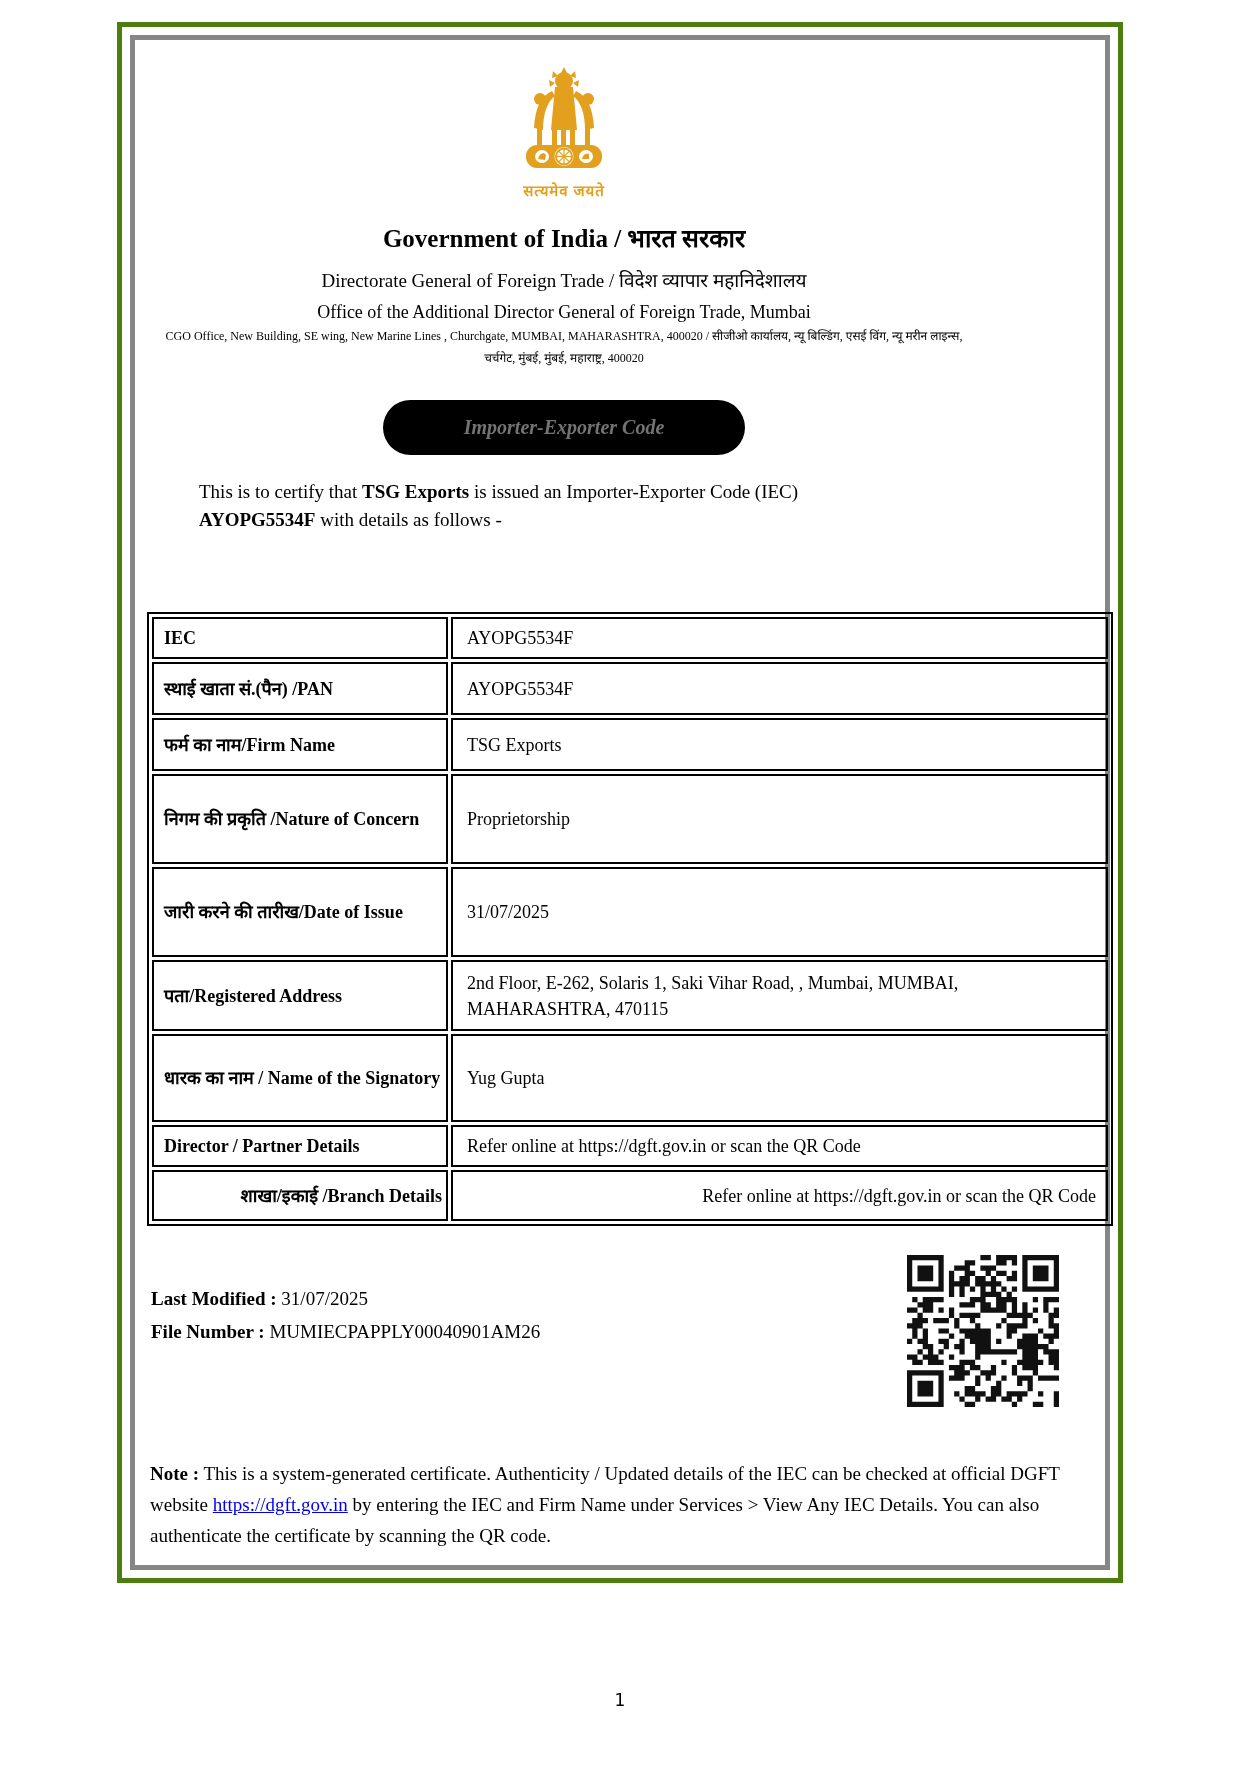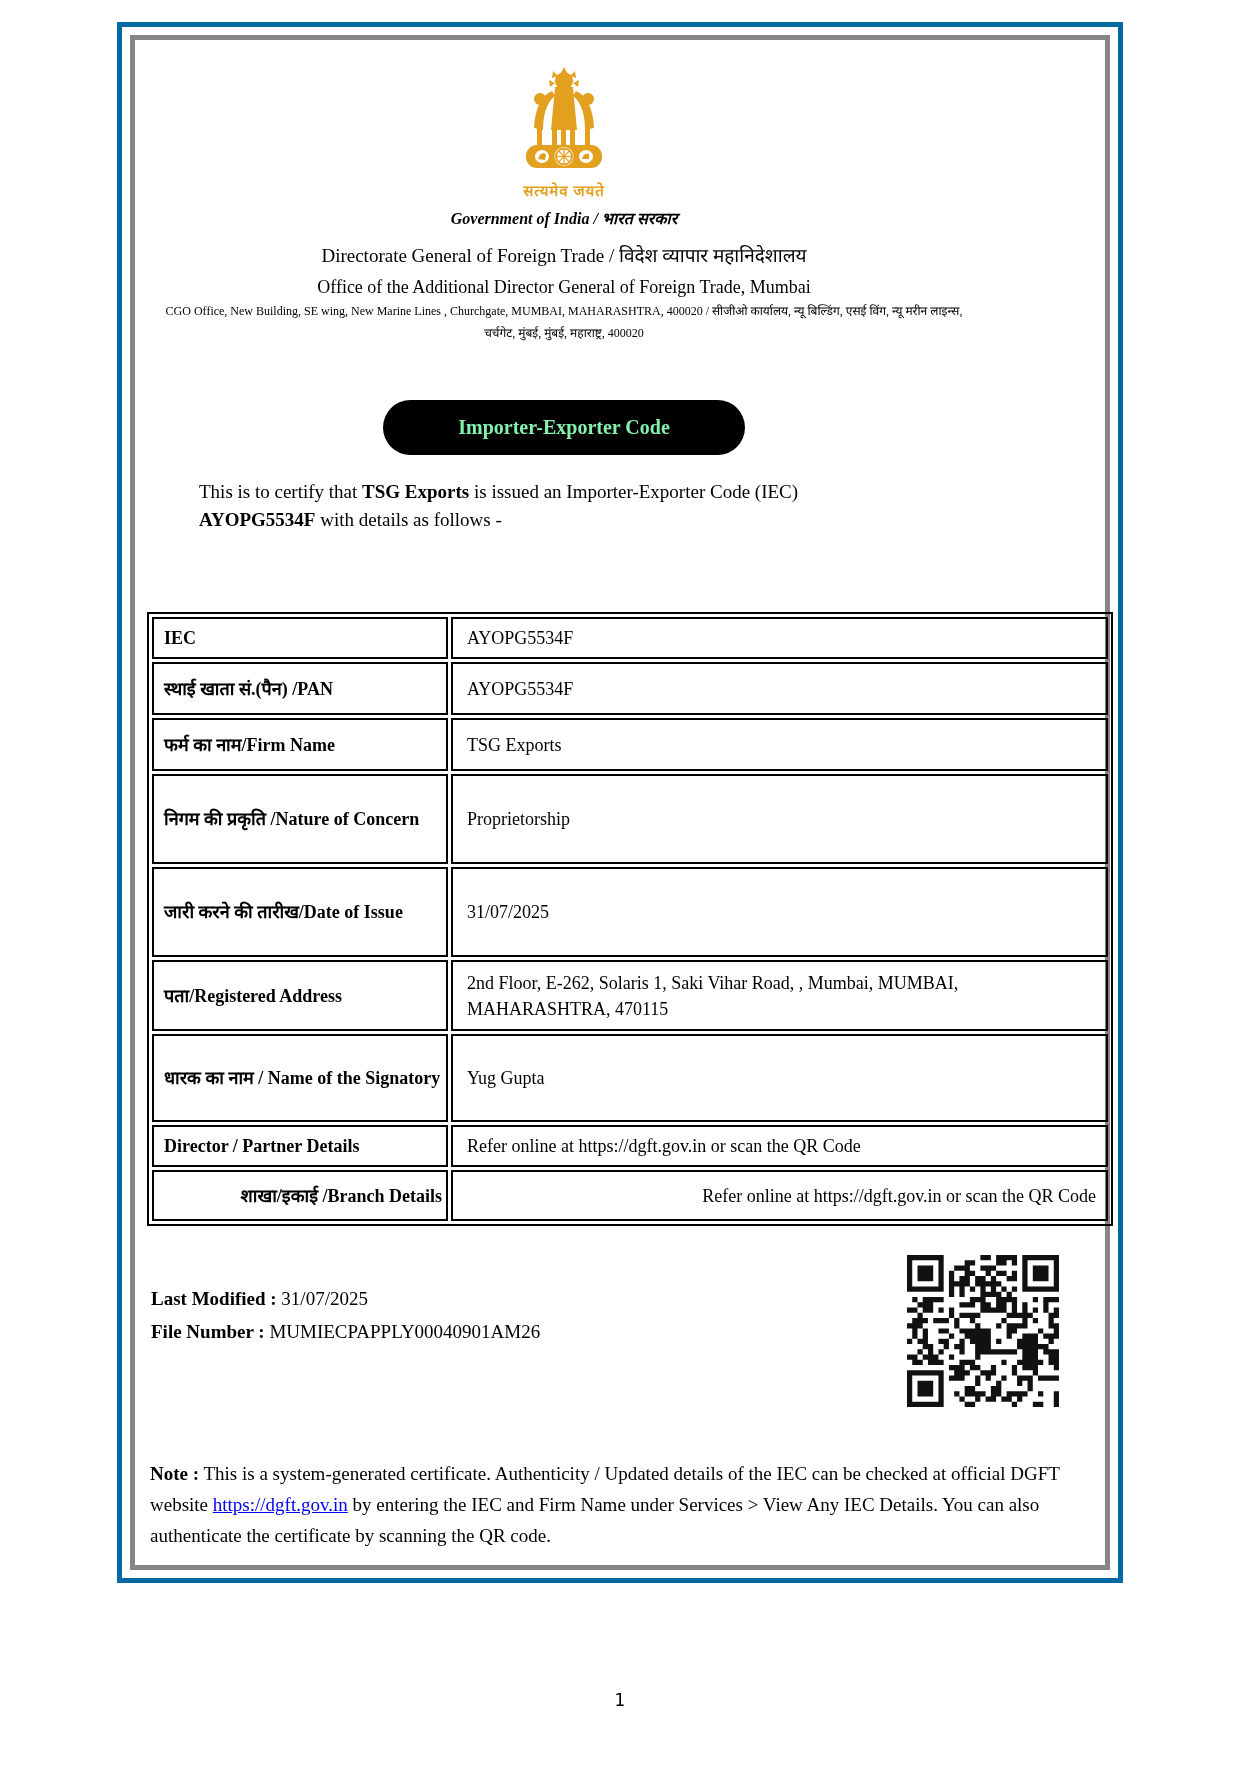--- a/index.html
+++ b/index.html
@@ -8,46 +8,46 @@
     width:1240px; height:1771px;
     font-family:"Liberation Serif", serif;
     color:#000;
     position:relative;
   }
   .page { position:absolute; left:0; top:0; width:1240px; height:1771px; background:#fff; }
 
   
   .frame-outer {
     position:absolute; left:117px; top:22px; width:1006px; height:1561px;
-    border:5px solid #0369a1; padding:8px; background:#fff;
+    border:5px solid #4d7c0f; padding:8px; background:#fff;
   }
   .frame-inner {
     position:relative; width:100%; height:100%;
     border:5px solid #868686; background:#fff;
   }
 
   .content { position:absolute; left:12px; top:0; width:955px; height:100%; }
 
   .header-block { position:absolute; left:2px; top:26px; width:830px; text-align:center; }
 
   .emblem-wrap { display:inline-block; text-align:center; }
   .motto { color:#e2a01e; font-weight:bold; font-size:15px; letter-spacing:1px; margin-top:2px; }
 
-  .h-gov      { margin-top:7px; font-size:16px; font-weight:bold;font-style:italic; }
+  .h-gov      { margin-top:20px; font-size:25px; font-weight:bold; }
   .h-ministry { margin-top:17px; font-size:19px; }
   .h-dgft     { margin-top:13px; font-size:19px; }
   .h-office   { margin-top:9px;  font-size:18px; }
   .h-addr     { margin-top:2px;  font-size:12px; line-height:22px; }
 
   .badge {
     position:absolute; left:236px; top:360px;
     width:362px; height:55px; background:#000; border-radius:30px;
     display:flex; align-items:center; justify-content:center;
   }
-  .badge span { color:#86efac; font-weight:bold; font-size:20px; }
+  .badge span { color:#737373; font-weight:bold; font-size:20px;font-style:italic; }
 
   .intro { position:absolute; left:52px; top:438px; width:760px; font-size:19px; line-height:28px; }
   .intro b { font-weight:bold; }
 
   table.cert {
     position:absolute; left:0px; top:572px; width:966px;
     border-collapse:separate; border-spacing:3px;
     border:2px solid #000;
   }
   table.cert td {

